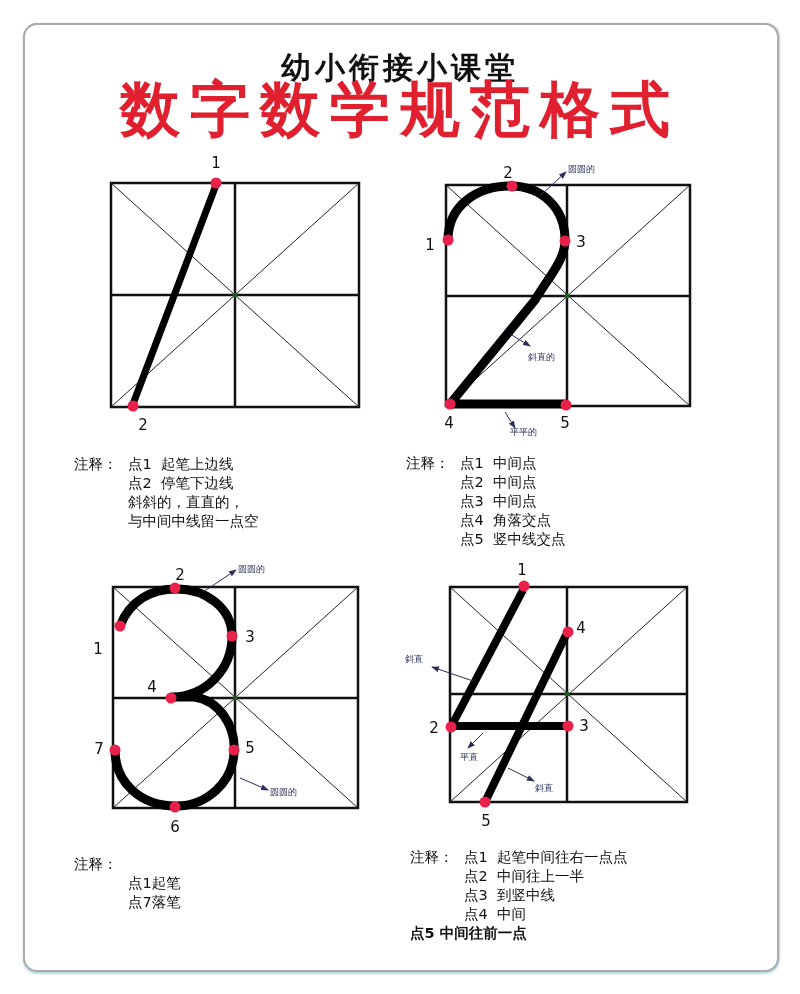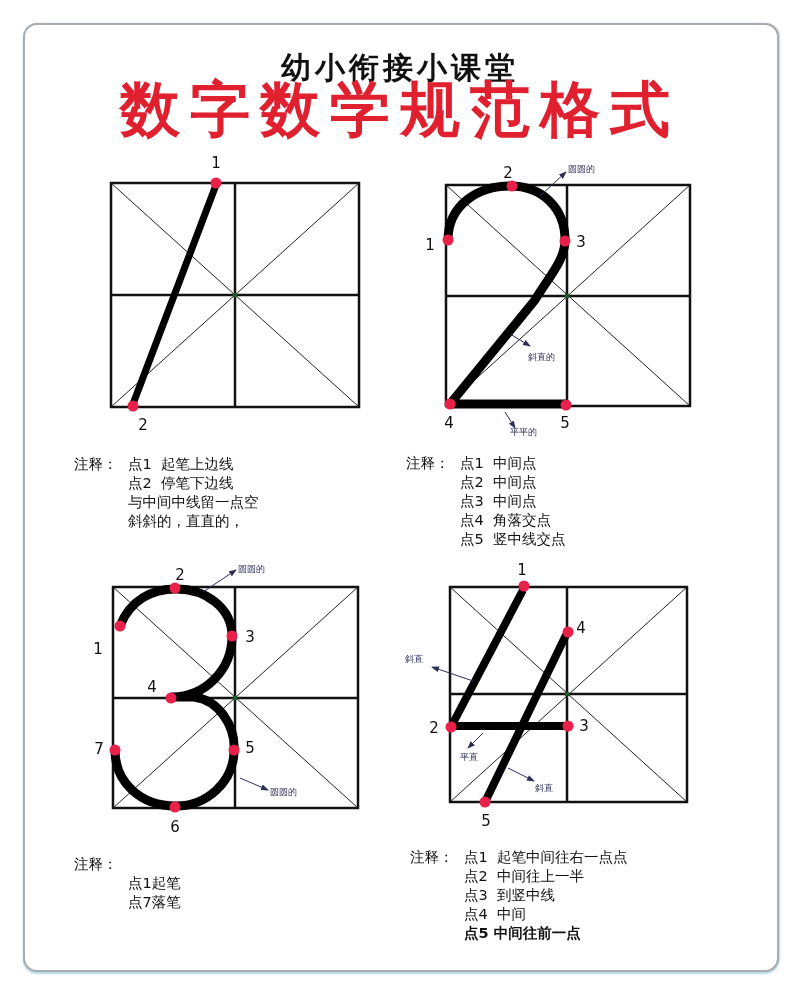--- a/index.html
+++ b/index.html
@@ -11,21 +11,21 @@
   .title-top { position: absolute; left: 0; width: 800px; top: 30px; text-align: center;
                font-family: "DejaVu Serif", serif; font-size: 30px; font-weight: bold;
                color: #111; letter-spacing: 4px; margin-top: 18px; }
   .title-main { position: absolute; left: 0; width: 800px; top: 70px; text-align: center;
                 font-family: "DejaVu Serif", serif; font-size: 60px; font-weight: bold;
                 letter-spacing: 10px; }
   svg.panel { position: absolute; left: 0; top: 0; width: 800px; height: 994px; }
   .notes { position: absolute; font-size: 14.5px; line-height: 19px; color: #111; }
   .notes .row { display: flex; white-space: pre; }
   .notes .lbl { width: 54px; flex: none; }
-  .notes .bold { font-weight: bold; }
+  .notes .bold { font-weight: bold; flex-direction: column; }
 </style>
 </head>
 <body>
 
 <div class="frame"></div>
 
 <div class="title-top">幼小衔接小课堂</div>
 <div class="title-main" style="color:#e0202e">数字数学规范格式</div>
 
 <svg class="panel" viewBox="0 0 800 994">
@@ -142,22 +142,22 @@
       <text x="486" y="826" text-anchor="middle" font-family="&quot;DejaVu Sans&quot;, sans-serif" font-size="15" fill="#111">5</text>
       <text x="405" y="662" font-family="&quot;DejaVu Sans&quot;, sans-serif" font-size="9" fill="#2b2f5a">斜直</text>
       <text x="460" y="760" font-family="&quot;DejaVu Sans&quot;, sans-serif" font-size="9" fill="#2b2f5a">平直</text>
       <text x="535" y="791" font-family="&quot;DejaVu Sans&quot;, sans-serif" font-size="9" fill="#2b2f5a">斜直</text>
     </g>
 </svg>
 
 <div class="notes" style="left:74px; top:455px;">
   <div class="row"><span class="lbl">注释：</span><span>点1  起笔上边线</span></div>
   <div class="row"><span class="lbl"></span><span>点2  停笔下边线</span></div>
+  <div class="row"><span class="lbl"></span><span>斜斜的，直直的，</span></div>
   <div class="row"><span class="lbl"></span><span>与中间中线留一点空</span></div>
-  <div class="row"><span class="lbl"></span><span>斜斜的，直直的，</span></div>
 </div>
 
 <div class="notes" style="left:406px; top:454px;">
   <div class="row"><span class="lbl">注释：</span><span>点1  中间点</span></div>
   <div class="row"><span class="lbl"></span><span>点2  中间点</span></div>
   <div class="row"><span class="lbl"></span><span>点3  中间点</span></div>
   <div class="row"><span class="lbl"></span><span>点4  角落交点</span></div>
   <div class="row"><span class="lbl"></span><span>点5  竖中线交点</span></div>
 </div>
 

